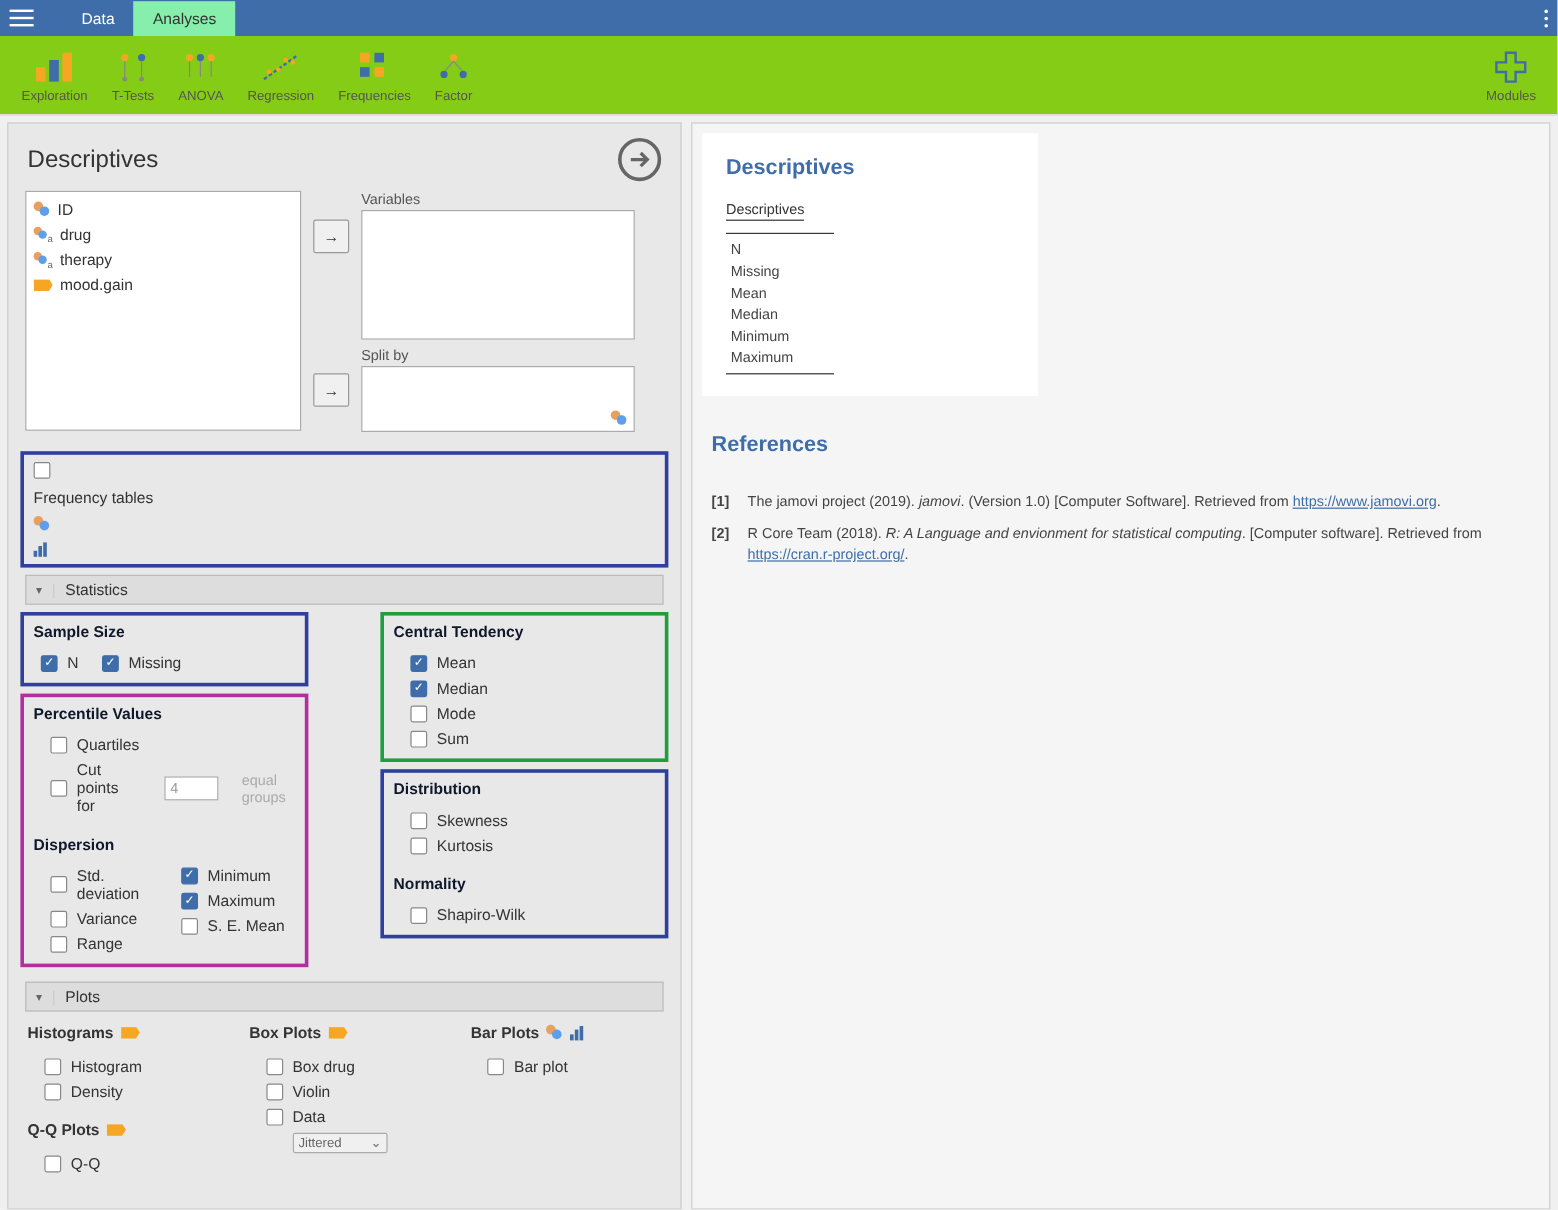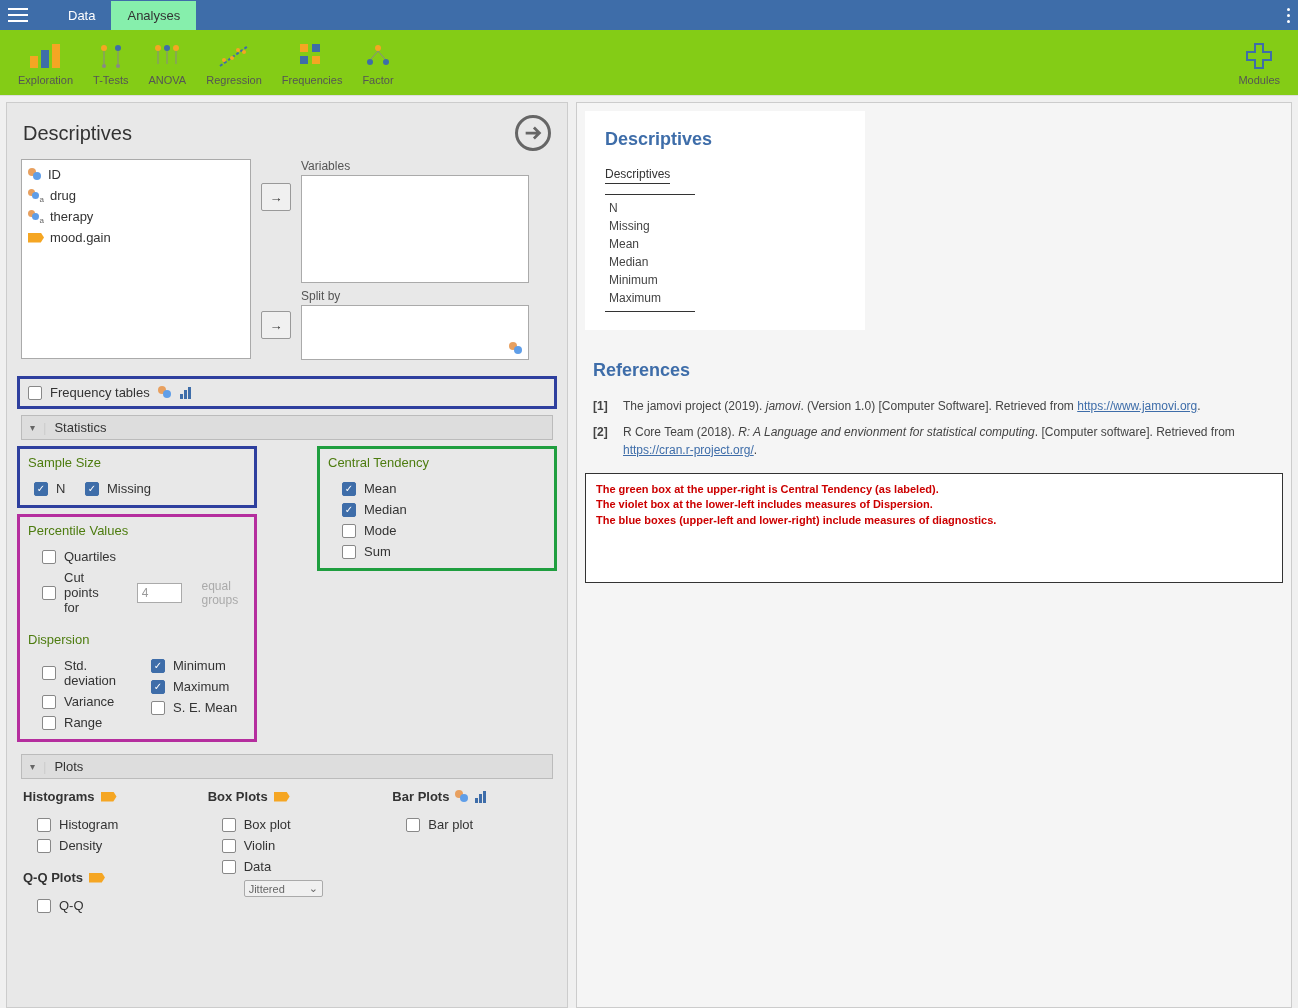--- a/index.html
+++ b/index.html
@@ -33,31 +33,31 @@
 .var-list-item { display: flex; align-items: center; gap: 6px; padding: 3px 2px; cursor: pointer; }
 .var-move-col { display: flex; flex-direction: column; gap: 100px; padding-top: 24px; }
 .move-btn { width: 30px; height: 28px; border: 1px solid #999; background: #f0f0f0; display: flex; align-items: center; justify-content: center; cursor: pointer; border-radius: 2px; }
 .var-targets { flex: 1; }
 .var-target-label { font-size: 12px; color: #555; margin-bottom: 2px; margin-top: 0; }
 .var-target-box { width: 228px; background: white; border: 1px solid #aaa; margin-bottom: 6px; }
 .var-target-box.tall { height: 108px; }
 .var-target-box.short { height: 55px; position: relative; }
 .var-target-box.short .type-icon { position: absolute; bottom: 3px; right: 5px; }
 
-.freq-row { margin: 10px 10px 6px; padding: 6px 8px; border: 3px solid #2e3f9e; display: flex; align-items: center; gap: 8px; }
+.freq-row { margin: 10px 10px 6px; padding: 6px 8px; border: 3px solid #2e3f9e; display: flex; gap: 8px; flex-direction: column; }
 
 .collapse-bar { margin: 6px 14px; background: #ddd; border: 1px solid #bbb; padding: 4px 8px; display: flex; align-items: center; gap: 8px; cursor: pointer; }
 .collapse-chev { font-size: 10px; color: #666; }
 
 .stats-grid { display: flex; padding: 0 10px; gap: 60px; }
 .stats-col { flex: 1; }
 .box-blue { border: 3px solid #2e3f9e; padding: 6px 8px; margin-bottom: 6px; }
 .box-green { border: 3px solid #1f9e3f; padding: 6px 8px; margin-bottom: 6px; }
 .box-violet { border: 3px solid #b52e9e; padding: 6px 8px; margin-bottom: 6px; }
-.group-title { font-size: 13px; font-weight: 400; color: #4d7c0f; margin-bottom: 8px; }
+.group-title { font-size: 13px; font-weight: 700; color: #0f172a; margin-bottom: 8px; }
 .check-row { display: flex; align-items: center; gap: 8px; padding: 3px 0 3px 14px; }
 .check-row.inline { display: inline-flex; padding-left: 6px; margin-right: 10px; }
 .checkbox { width: 14px; height: 14px; border: 1px solid #888; border-radius: 2px; background: white; display: inline-flex; align-items: center; justify-content: center; cursor: pointer; flex-shrink: 0; }
 .checkbox.checked { background: #3e6da9; border-color: #3e6da9; }
 .checkbox.checked::after { content: "✓"; color: white; font-size: 10px; line-height: 1; }
 .num-input { width: 45px; height: 20px; border: 1px solid #aaa; padding: 0 4px; font-size: 12px; color: #999; }
 .eq-groups { color: #aaa; font-size: 12px; }
 .two-col { display: flex; }
 .two-col > div { flex: 1; }
 
@@ -66,21 +66,21 @@
 .plot-title { font-size: 13px; font-weight: 600; display: flex; align-items: center; gap: 6px; margin-bottom: 10px; }
 .select-box { border: 1px solid #aaa; background: #f0f0f0; padding: 1px 4px; font-size: 11px; color: #666; display: inline-flex; align-items: center; gap: 24px; border-radius: 2px; }
 .select-box::after { content: "⌄"; font-size: 11px; }
 
 .results-card { background: white; padding: 18px 20px; width: 280px; margin-bottom: 30px; }
 .results-title { font-size: 18px; color: #3e6da9; font-weight: 600; margin-bottom: 16px; }
 .results-subtitle { font-size: 12px; border-bottom: 1px solid #333; display: inline-block; padding-bottom: 2px; margin-bottom: 10px; }
 .results-table { border-top: 1px solid #333; border-bottom: 1px solid #333; padding: 4px 0; width: 90px; }
 .results-table div { font-size: 12px; padding: 2px 4px; color: #444; }
 
-.refs-title { font-size: 18px; color: #3e6da9; font-weight: 600; margin: 12px 8px; }
+.refs-title { font-size: 18px; color: #3e6da9; font-weight: 600; margin: 24px 8px; }
 .ref-item { display: flex; gap: 10px; padding: 4px 8px; font-size: 12px; color: #444; line-height: 1.5; }
 .ref-num { font-weight: 600; min-width: 20px; }
 .ref-text a { color: #3e6da9; text-decoration: underline; }
 .ref-text em { font-style: italic; }
 
 .note-box { margin: 10px 0; border: 1px solid #333; background: white; padding: 8px 10px; font-size: 11px; font-weight: 600; color: #cc0000; line-height: 1.4; height: 110px; }
 
 .type-icon { width: 14px; height: 14px; display: inline-block; }
 .ico-tag { width: 16px; height: 10px; background: #f5a623; display: inline-block; clip-path: polygon(0 0, 80% 0, 100% 50%, 80% 100%, 0 100%); }
 .ico-circles { width: 14px; height: 14px; position: relative; display: inline-block; }
@@ -332,20 +332,36 @@
             </div>
           <div class="check-row">
               <span class="checkbox"></span>
               <span>Mode</span>
             </div>
           <div class="check-row">
               <span class="checkbox"></span>
               <span>Sum</span>
             </div>
         </div>
+        <div class="box-blue">
+          <div class="group-title">Distribution</div>
+          <div class="check-row">
+              <span class="checkbox"></span>
+              <span>Skewness</span>
+            </div>
+          <div class="check-row">
+              <span class="checkbox"></span>
+              <span>Kurtosis</span>
+            </div>
+          <div class="group-title" style="margin-top:14px">Normality</div>
+          <div class="check-row">
+              <span class="checkbox"></span>
+              <span>Shapiro-Wilk</span>
+            </div>
+        </div>
       </div>
     </div>
 
     <div class="collapse-bar">
       <span class="collapse-chev">▾</span>
       <span style="color:#ccc">|</span>
       <span>Plots</span>
     </div>
 
     <div class="plots-grid">
@@ -371,21 +387,21 @@
             <span>Q-Q</span>
           </div>
       </div>
       <div class="plot-col">
         <div class="plot-title">
             <span>Box Plots</span>
             <span class="ico-tag"></span>
           </div>
         <div class="check-row">
             <span class="checkbox"></span>
-            <span>Box plot</span>
+            <span>Box drug</span>
           </div>
         <div class="check-row">
             <span class="checkbox"></span>
             <span>Violin</span>
           </div>
         <div class="check-row">
             <span class="checkbox"></span>
             <span>Data</span>
           </div>
         <div class="check-row" style="padding-left:36px">
@@ -427,19 +443,14 @@
     <div class="refs-title">References</div>
     <div class="ref-item">
       <div class="ref-num">[1]</div>
       <div class="ref-text"><span>The jamovi project (2019). </span><em>jamovi</em><span>. (Version 1.0) [Computer Software]. Retrieved from </span><a href="#">https://www.jamovi.org</a>.</div>
     </div>
     <div class="ref-item">
       <div class="ref-num">[2]</div>
       <div class="ref-text"><span>R Core Team (2018). </span><em>R: A Language and envionment for statistical computing</em><span>. [Computer software]. Retrieved from </span><a href="#">https://cran.r-project.org/</a>.</div>
     </div>
 
-    <div class="note-box">
-      <div>The green box at the upper-right is Central Tendency (as labeled).</div>
-      <div>The violet box at the lower-left includes measures of Dispersion.</div>
-      <div>The blue boxes (upper-left and lower-right) include measures of diagnostics.</div>
-    </div>
   </div>
 </div>
 
 </body></html>

